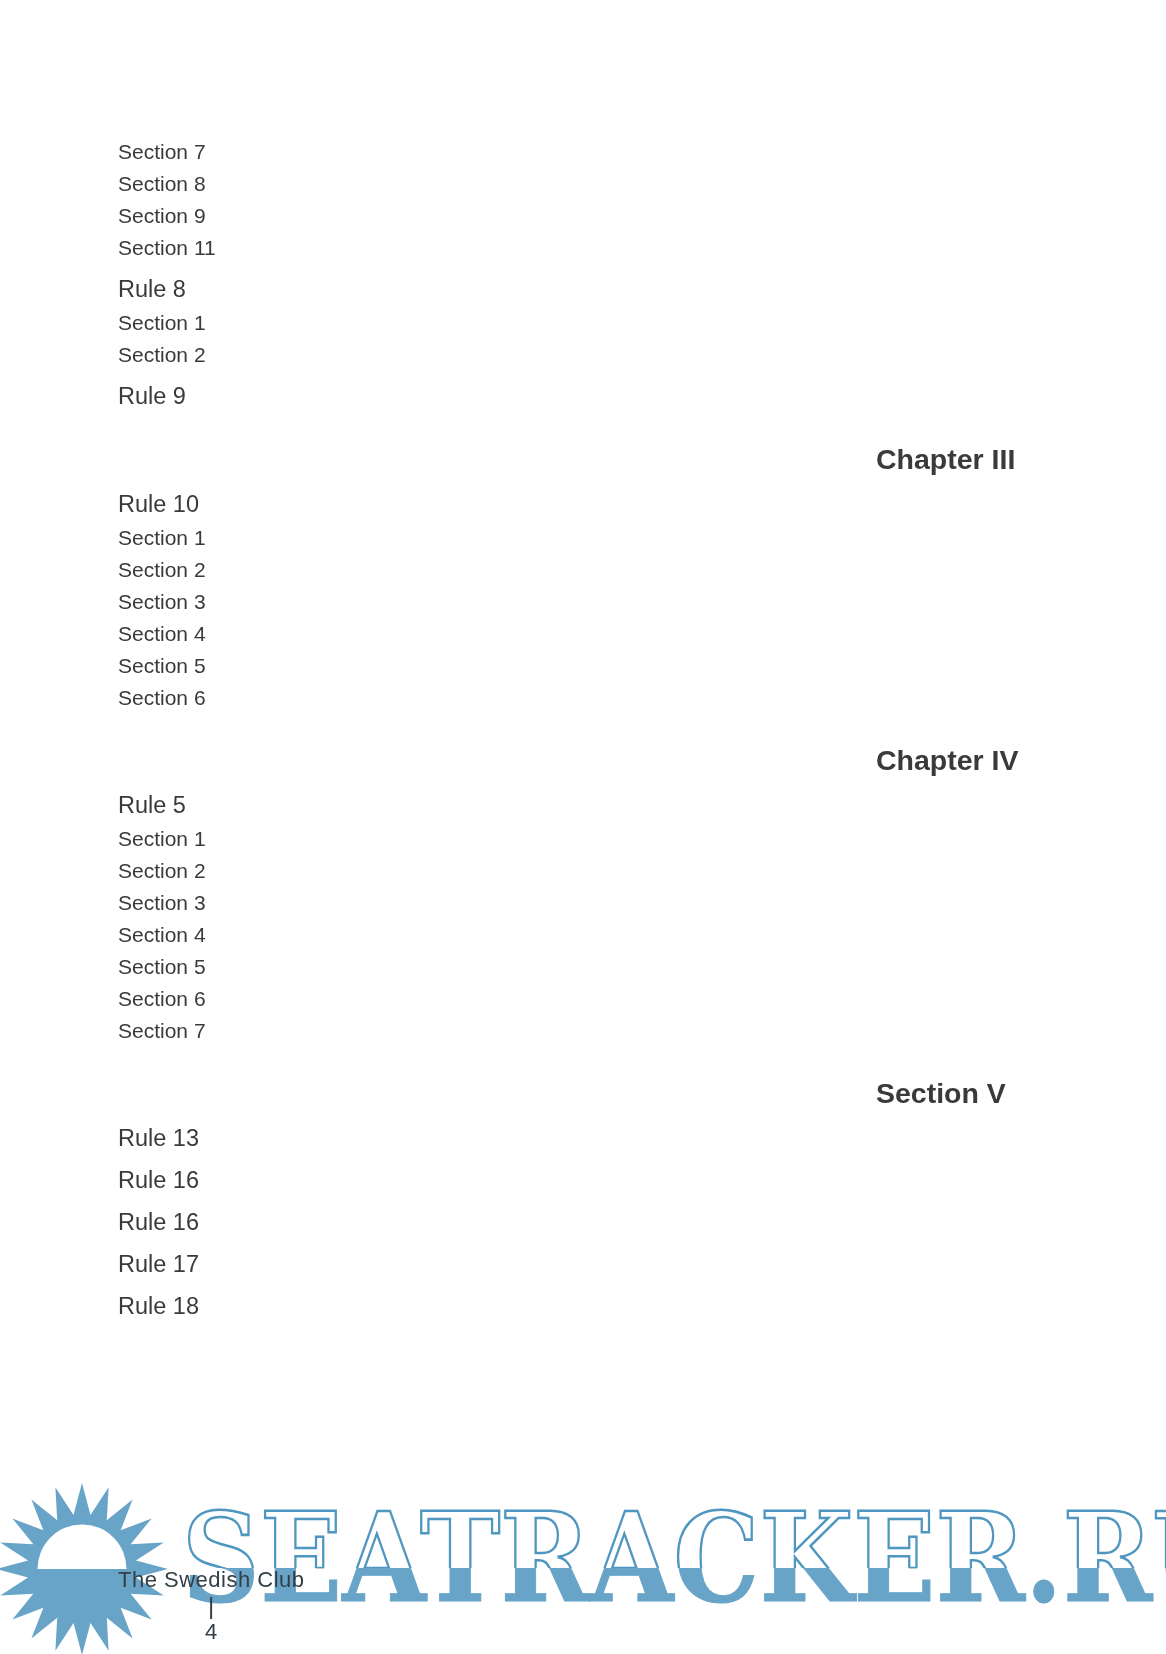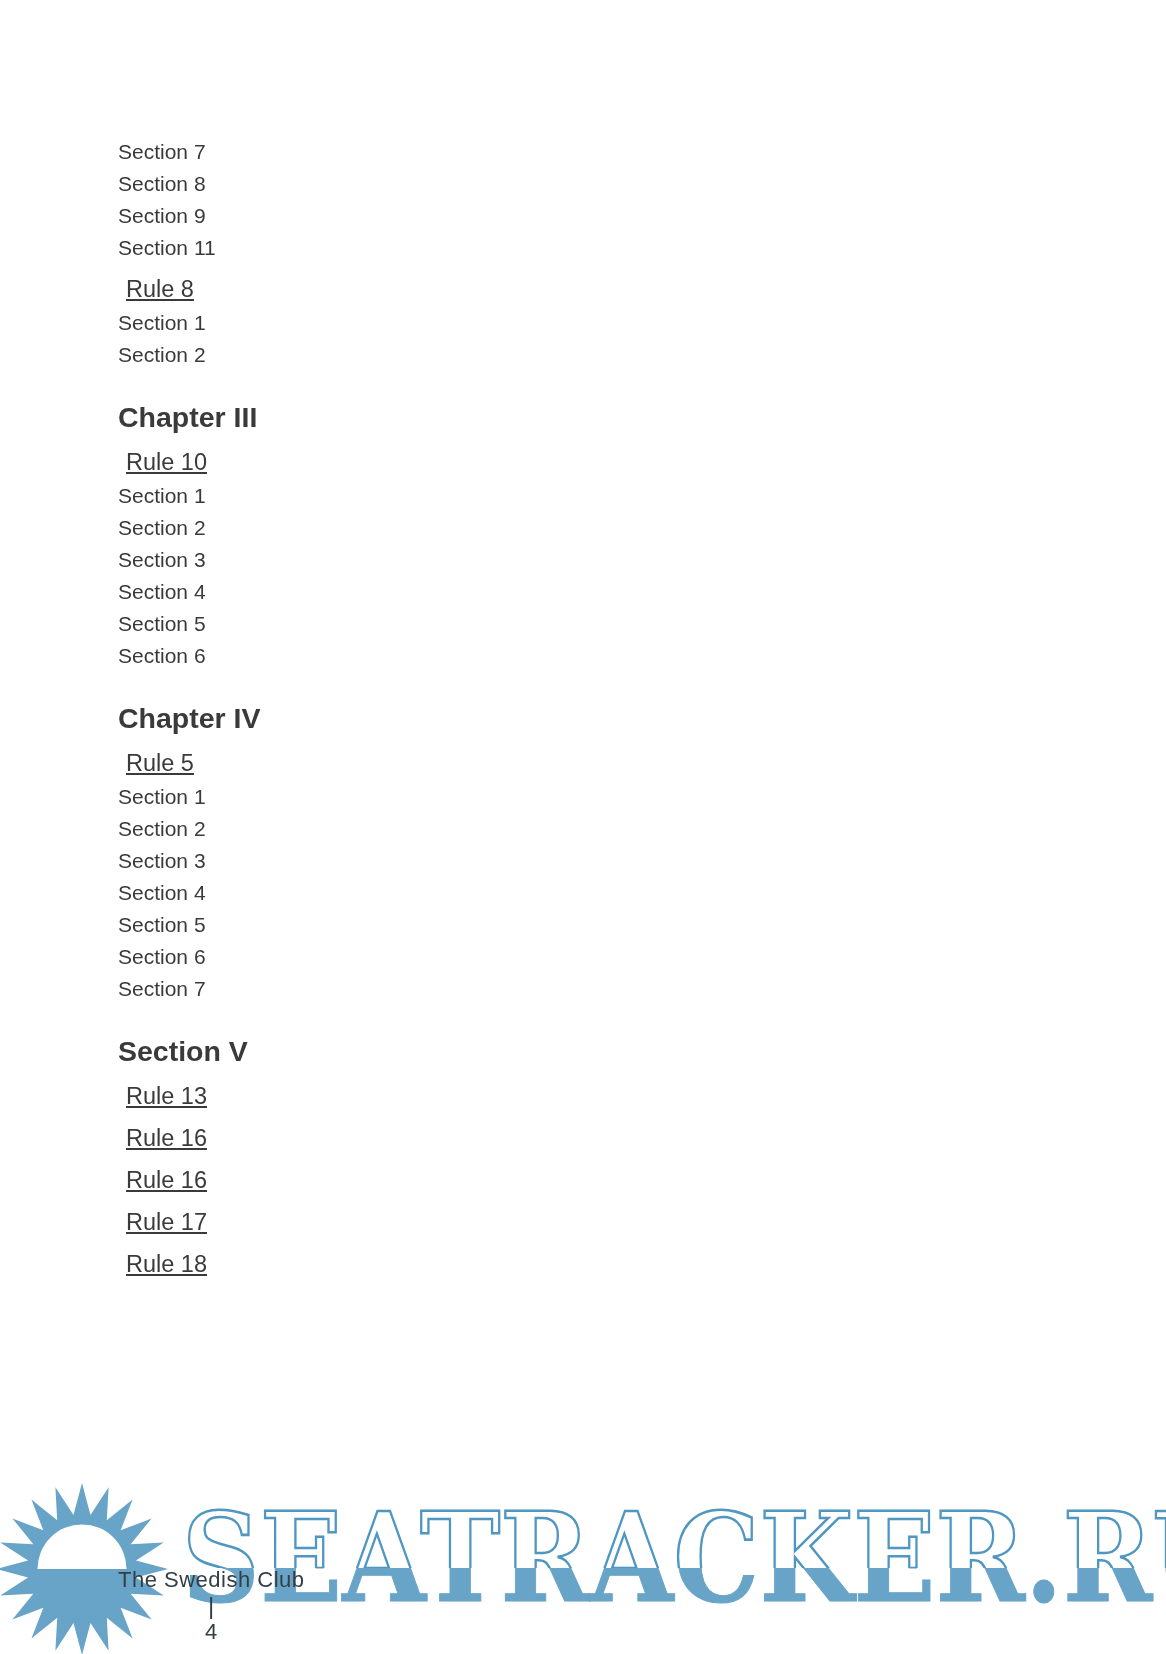--- a/index.html
+++ b/index.html
@@ -21,22 +21,22 @@
   }
   
   .toc{
     position:absolute;inset:0;
     padding:136px 55px 0 118px;
     z-index:1;
   }
   .row{display:flex;}
   .row .label{width:235px;flex:none;}
   .row.section{font-size:21px;line-height:32px;}
-  .row.rule{font-size:23.5px;line-height:34px;margin:8px 8px 1px;text-decoration:underline;}
-  .row.chapter{font-size:28.5px;line-height:40px;margin:26px 0 2px;font-weight:600;}
+  .row.rule{font-size:23.5px;line-height:34px;margin:8px 0 1px;}
+  .row.chapter{font-size:28.5px;line-height:40px;margin:26px 0 2px;font-weight:600;justify-content:flex-end;}
   
   .watermark{position:absolute;inset:0;z-index:2;pointer-events:none;}
   .sun{position:absolute;left:-4px;top:1483px;width:172px;height:172px;}
   .wm-text{
     position:absolute;left:182px;top:1496px;height:124px;width:1300px;
     font-family:"DejaVu Serif","Liberation Serif",serif;font-weight:700;
     font-size:124px;line-height:124px;white-space:nowrap;
     transform:scaleX(0.87);transform-origin:left top;
   }
   .wm-layer{position:absolute;left:0;top:0;}
@@ -69,20 +69,23 @@
         <span class="label">Section 11</span>
       </div>
       <div class="row rule">
         <span class="label">Rule 8</span>
       </div>
       <div class="row section">
         <span class="label">Section 1</span>
       </div>
       <div class="row section">
         <span class="label">Section 2</span>
+      </div>
+      <div class="row rule">
+        <span class="label">Rule 9</span>
       </div>
       <div class="row chapter">
         <span class="label">Chapter III</span>
       </div>
       <div class="row rule">
         <span class="label">Rule 10</span>
       </div>
       <div class="row section">
         <span class="label">Section 1</span>
       </div>

